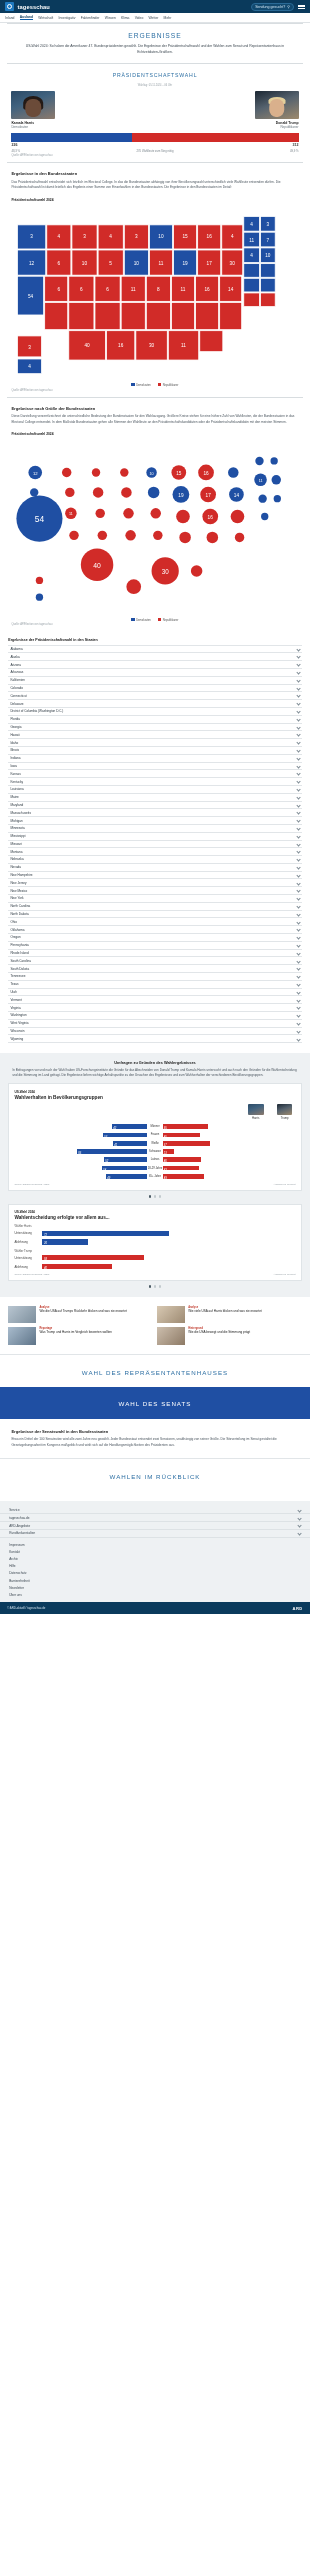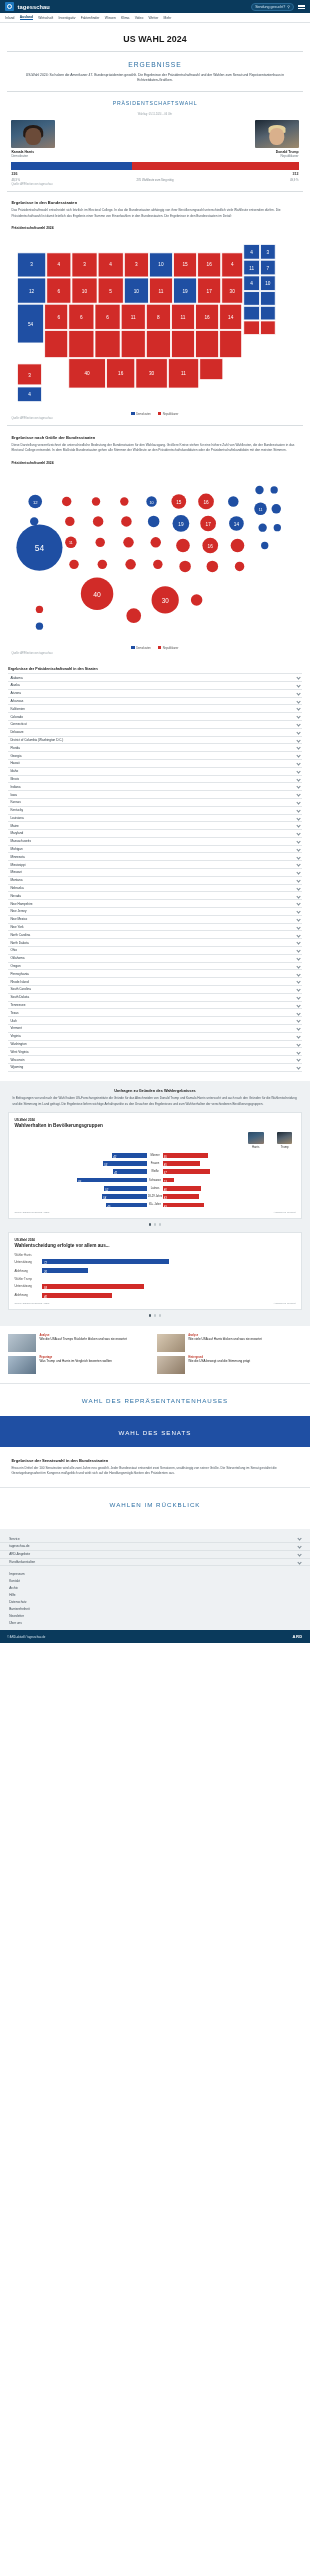--- a/index.html
+++ b/index.html
@@ -236,21 +236,20 @@
     <a href="#">Wirtschaft</a>
     <a href="#">Investigativ</a>
     <a href="#">Faktenfinder</a>
     <a href="#">Wissen</a>
     <a href="#">Klima</a>
     <a href="#">Video</a>
     <a href="#">Wetter</a>
     <a href="#">Mehr</a>
   </div>
 
-  <div class="main-title">US WAHL 2024</div>
   <hr class="sep">
 
   <div class="section-head">ERGEBNISSE</div>
   <div class="lead">US-Wahl 2024: So haben die Amerikaner 47. Bundespräsidenten gewählt. Die Ergebnisse der Präsidentschaftswahl und der Wahlen zum Senat und Repräsentantenhaus in Echtzeitdaten-Grafiken.</div>
   <hr class="sep">
 
   <div class="sub-head">PRÄSIDENTSCHAFTSWAHL</div>
   <div class="src" style="text-align:center;padding-bottom:2.1px;">Wahltag: 05.11.2024 – 06 Uhr</div>
 
   <div class="cands">

